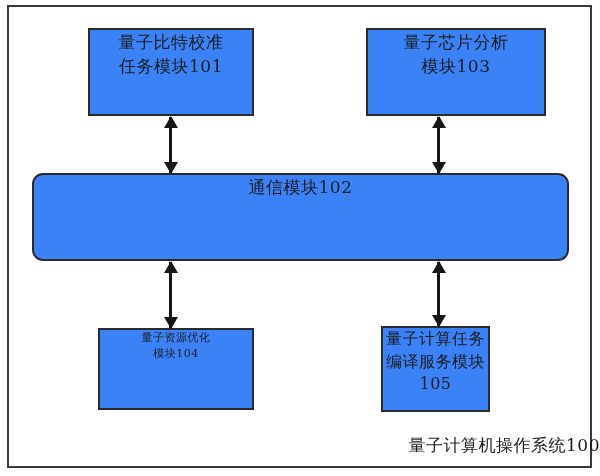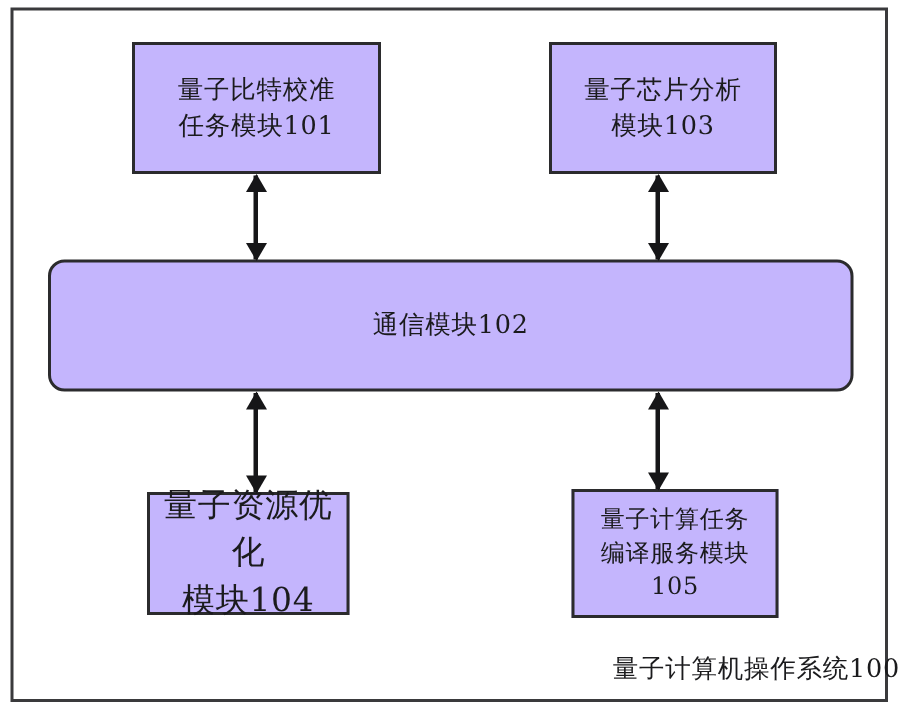--- a/index.html
+++ b/index.html
@@ -24,58 +24,58 @@
     height: 463px;
     border: 2px solid #3a3a3c;
     box-sizing: border-box;
     background: transparent;
   }
   
   .box {
     position: absolute;
     box-sizing: border-box;
     border: 2px solid #2b2b2d;
-    background: #c4b5fd;
+    background: #3b82f6;
     display: flex;
-    align-items: center;
+    align-items: flex-start;
     justify-content: center;
     text-align: center;
     color: #1b1b1d;
     line-height: 1.42;
     letter-spacing: 0.5px;
   }
   .box .label {
     display: block;
     white-space: pre-line;
   }
   
   #box-qubit-calibration {
     left: 88px;  top: 28px;
     width: 166px; height: 88px;
     font-size: 17px;
   }
   #box-chip-analysis {
     left: 366px; top: 28px;
-    width: 152px; height: 88px;
+    width: 180px; height: 88px;
     font-size: 17px;
   }
   #box-communication {
     left: 32px;  top: 173px;
     width: 537px; height: 88px;
     font-size: 17px;
     border-radius: 11px;
   }
   #box-resource-optimization {
     left: 98px;  top: 328px;
-    width: 135px; height: 82px;
-    font-size: 22px;
+    width: 156px; height: 82px;
+    font-size: 11px;
   }
   #box-compile-service {
     left: 381px; top: 326px;
-    width: 138px; height: 86px;
+    width: 109px; height: 86px;
     font-size: 16px;
   }
   
   .connector {
     position: absolute;
     width: 3px;
     background: #161618;
   }
   .connector::before,
   .connector::after {

